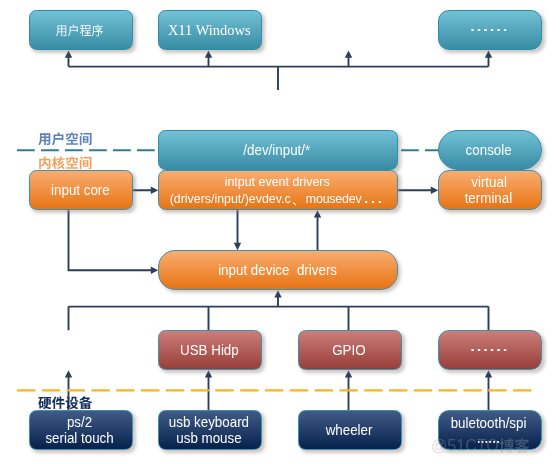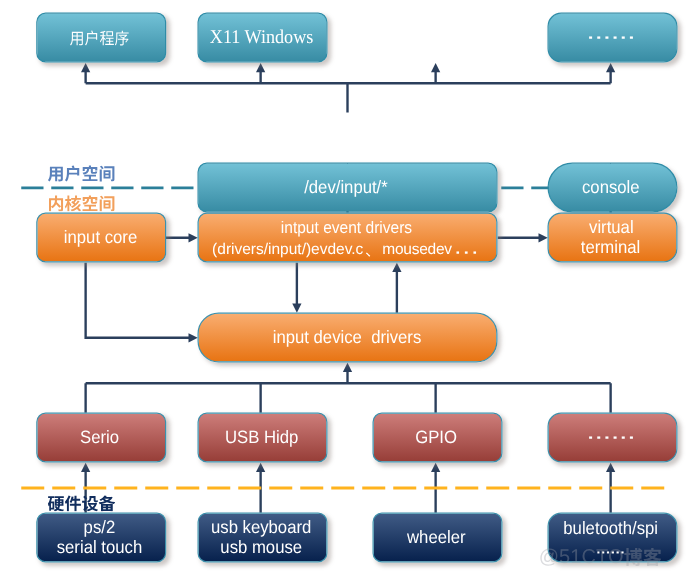--- a/index.html
+++ b/index.html
@@ -170,23 +170,20 @@
     </span>
   </div>
   <div class="box orange c3 r-kern">
     <span class="ln fs135">virtual</span>
     <span class="ln fs135">terminal</span>
   </div>
   <div class="box orange wide c1 r-kern2">
     <span class="ln fs135">input device  drivers</span>
   </div>
 
-  <div class="box red c0 r-bus">
-    <span class="ln fs145">Serio</span>
-  </div>
   <div class="box red c1 r-bus">
     <span class="ln fs145">USB Hidp</span>
   </div>
   <div class="box red c2 r-bus">
     <span class="ln fs145">GPIO</span>
   </div>
   <div class="box red c3 r-bus">
     <span class="ln"><svg class="dots-svg" width="37.60" height="2.60" viewBox="0 0 37.60 2.60" fill="#ffffff">
           <rect x="0.00" y="0" width="2.6" height="2.6"></rect>
           <rect x="7.00" y="0" width="2.6" height="2.6"></rect>

